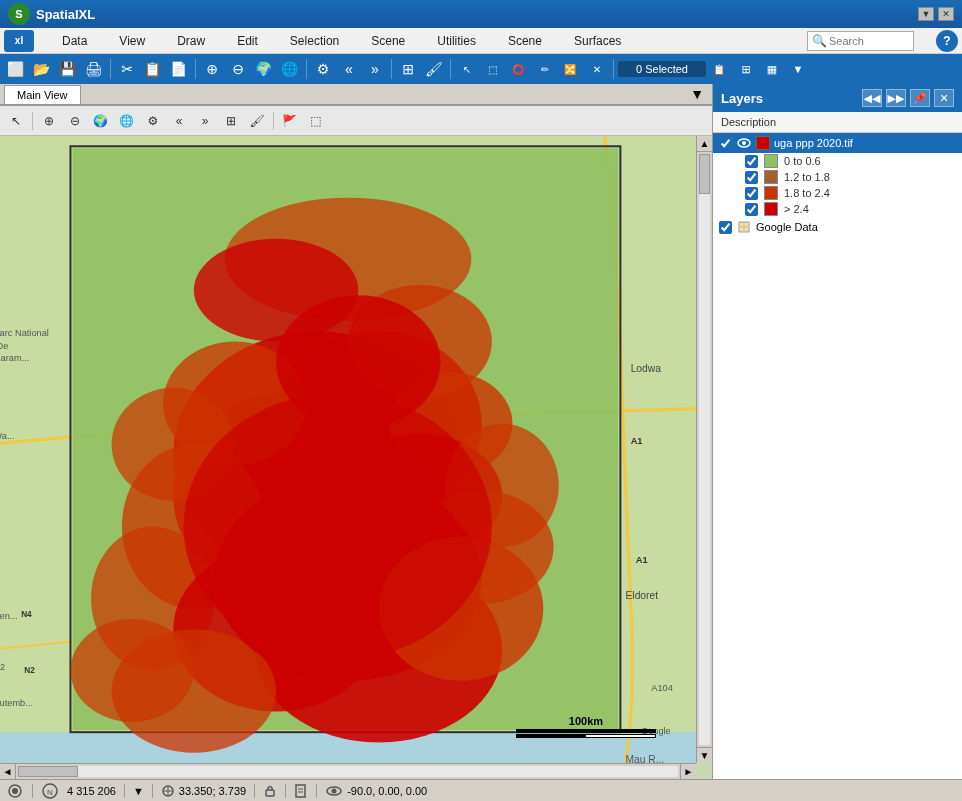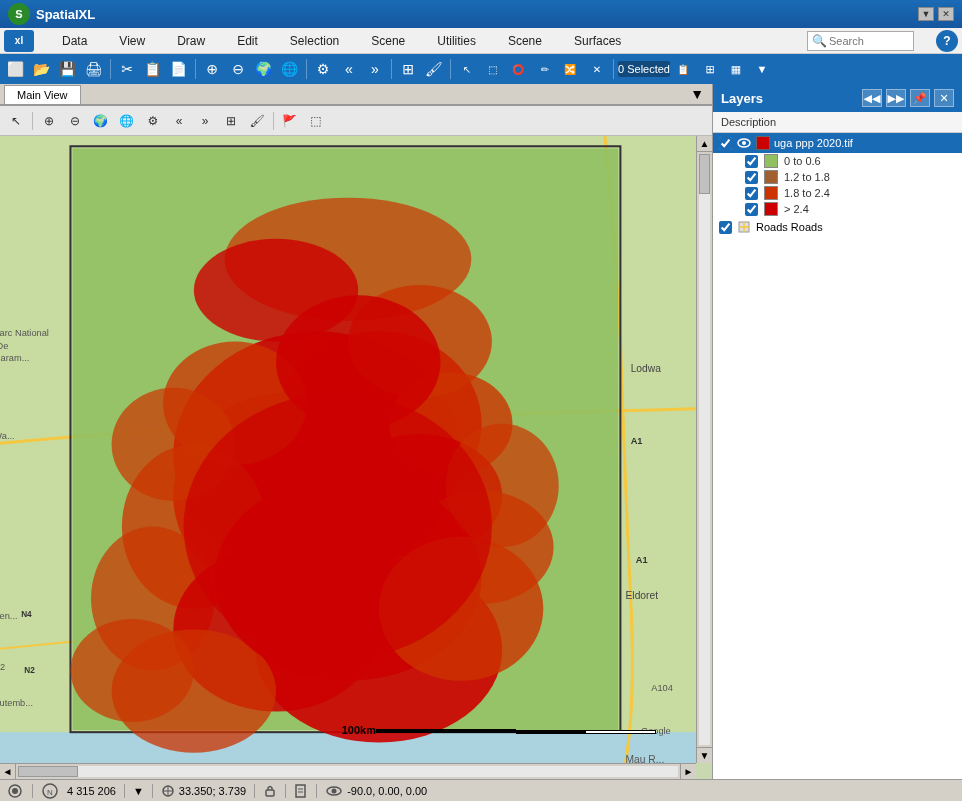--- a/index.html
+++ b/index.html
@@ -35,21 +35,21 @@
     
     #toolbar {
       height: 30px;
       background: #1a6bb5;
       display: flex; align-items: center;
       padding: 0 4px;
       gap: 2px;
     }
     .tb-btn { width: 24px; height: 24px; background: transparent; border: 1px solid transparent; border-radius: 2px; display: flex; align-items: center; justify-content: center; cursor: pointer; color: white; font-size: 14px; }
     .tb-sep { width: 1px; height: 20px; background: rgba(255,255,255,0.3); margin: 0 2px; }
-    .selected-badge { background: rgba(0,0,0,0.3); color: white; font-size: 11px; padding: 2px 0; border-radius: 2px; }
+    .selected-badge { background: rgba(0,0,0,0.3); color: white; font-size: 11px; padding: 2px 18px; border-radius: 2px; }
 
     
     #main-content {
       display: flex;
       height: calc(801px - 28px - 26px - 30px - 22px);
     }
 
     
     #left-panel {
       flex: 1;
@@ -108,21 +108,21 @@
       background: #c8dba0;
       overflow: hidden;
     }
 
     
     .scale-bar {
       position: absolute;
       bottom: 30px;
       right: 30px;
       display: flex;
-      flex-direction: row;
+      flex-direction: column;
       align-items: center;
     }
 
     
     #right-panel {
       width: 250px;
       background: #f0f0f0;
       border-left: 1px solid #999;
       display: flex;
       flex-direction: column;
@@ -435,21 +435,21 @@
 
       <div class="layer-row">
         <input type="checkbox" class="layer-checkbox" checked="" style="">
         <div style="width:16px;height:16px;display:flex;align-items:center;justify-content:center;">
           <svg width="14" height="14">
             <rect x="2" y="2" width="10" height="10" fill="#e0e0e0" stroke="#999" stroke-width="1"></rect>
             <line x1="7" y1="2" x2="7" y2="12" stroke="#f5c842" stroke-width="1.5"></line>
             <line x1="2" y1="7" x2="12" y2="7" stroke="#f5c842" stroke-width="1.5"></line>
           </svg>
         </div>
-        <span class="layer-label">Roads Roads</span>
+        <span class="layer-label">Google Data</span>
       </div>
     </div>
   </div>
 </div>
 
 <div id="statusbar">
   <div class="status-item">
     <svg width="18" height="18">
       <circle cx="9" cy="9" r="6" fill="none" stroke="#555" stroke-width="1.5"></circle>
       <circle cx="9" cy="9" r="3" fill="#555"></circle>

